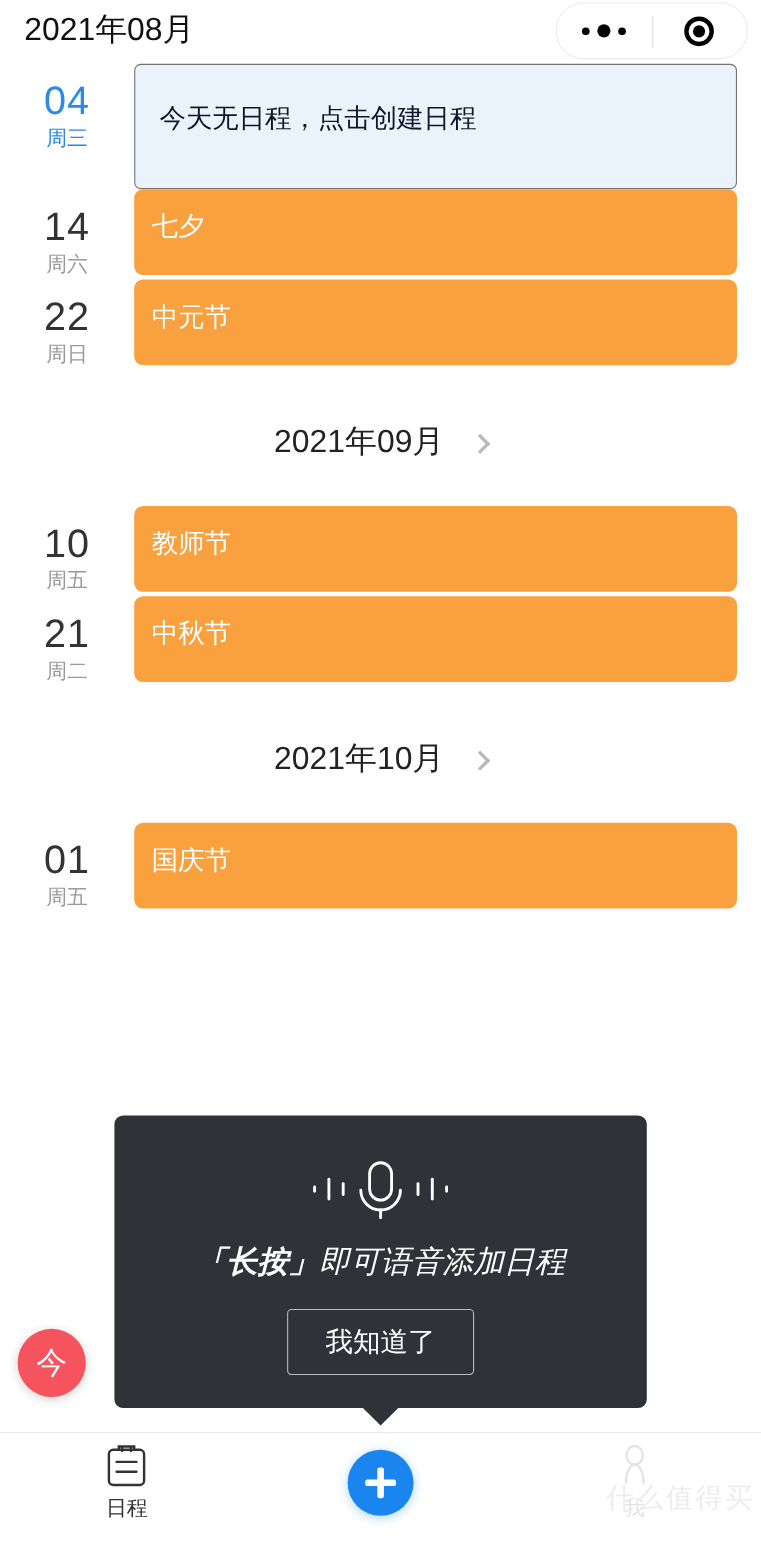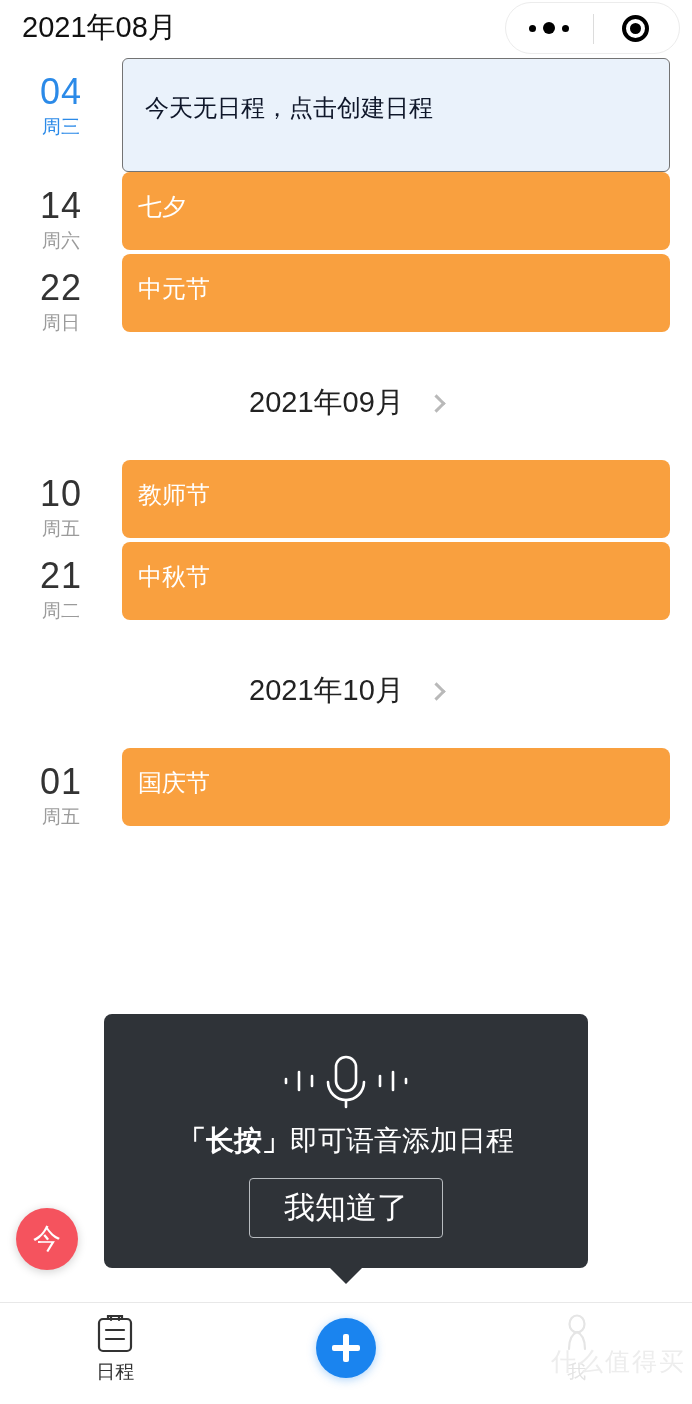--- a/index.html
+++ b/index.html
@@ -201,32 +201,33 @@
   .mic-wrap {
     height: 62px;
     display: flex;
     align-items: center;
     justify-content: center;
   }
   .tooltip-title {
     font-size: 28px;
     line-height: 38px;
     color: #ffffff;
-    margin-top: 10px;
+    margin-top: 16px;
     white-space: nowrap;
+    font-style: italic;
   }
   .tooltip-title .strong { font-weight: bold; }
   .tooltip-btn {
     display: inline-block;
-    margin-top: 18px;
+    margin-top: 24px;
     padding: 13px 34px;
     border: 1px solid #b8bcc0;
     border-radius: 4px;
     color: #ffffff;
-    font-size: 31px;
+    font-size: 25px;
     line-height: 32px;
     background: transparent;
   }
 
   
   .bottom-nav {
     position: absolute;
     left: 0; bottom: 0;
     width: 692px;
     height: 90px;

